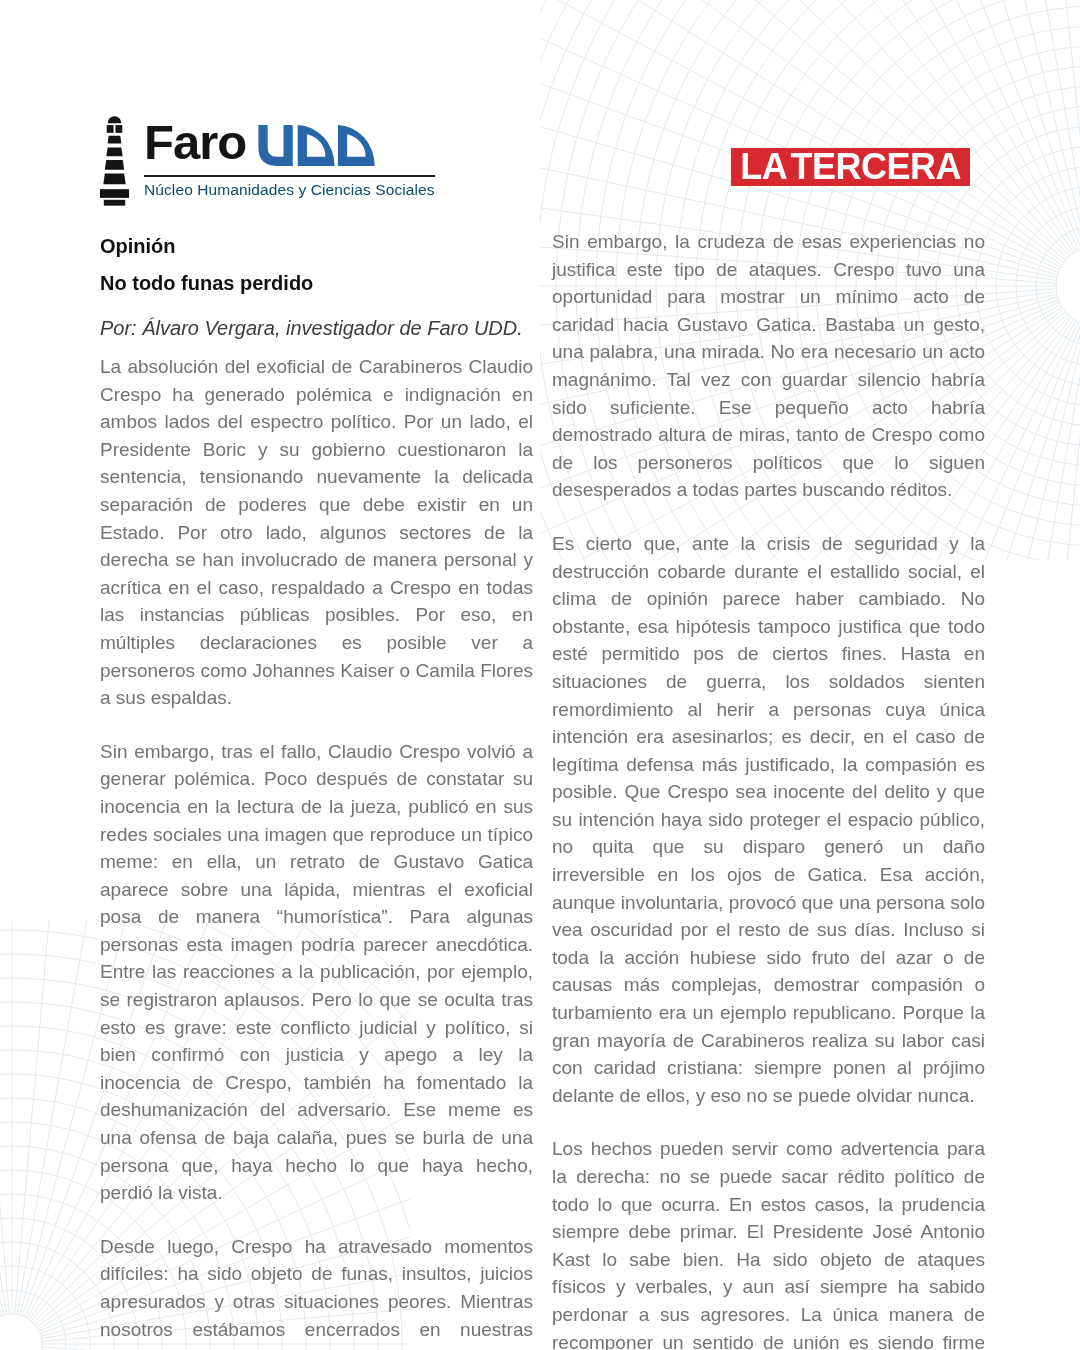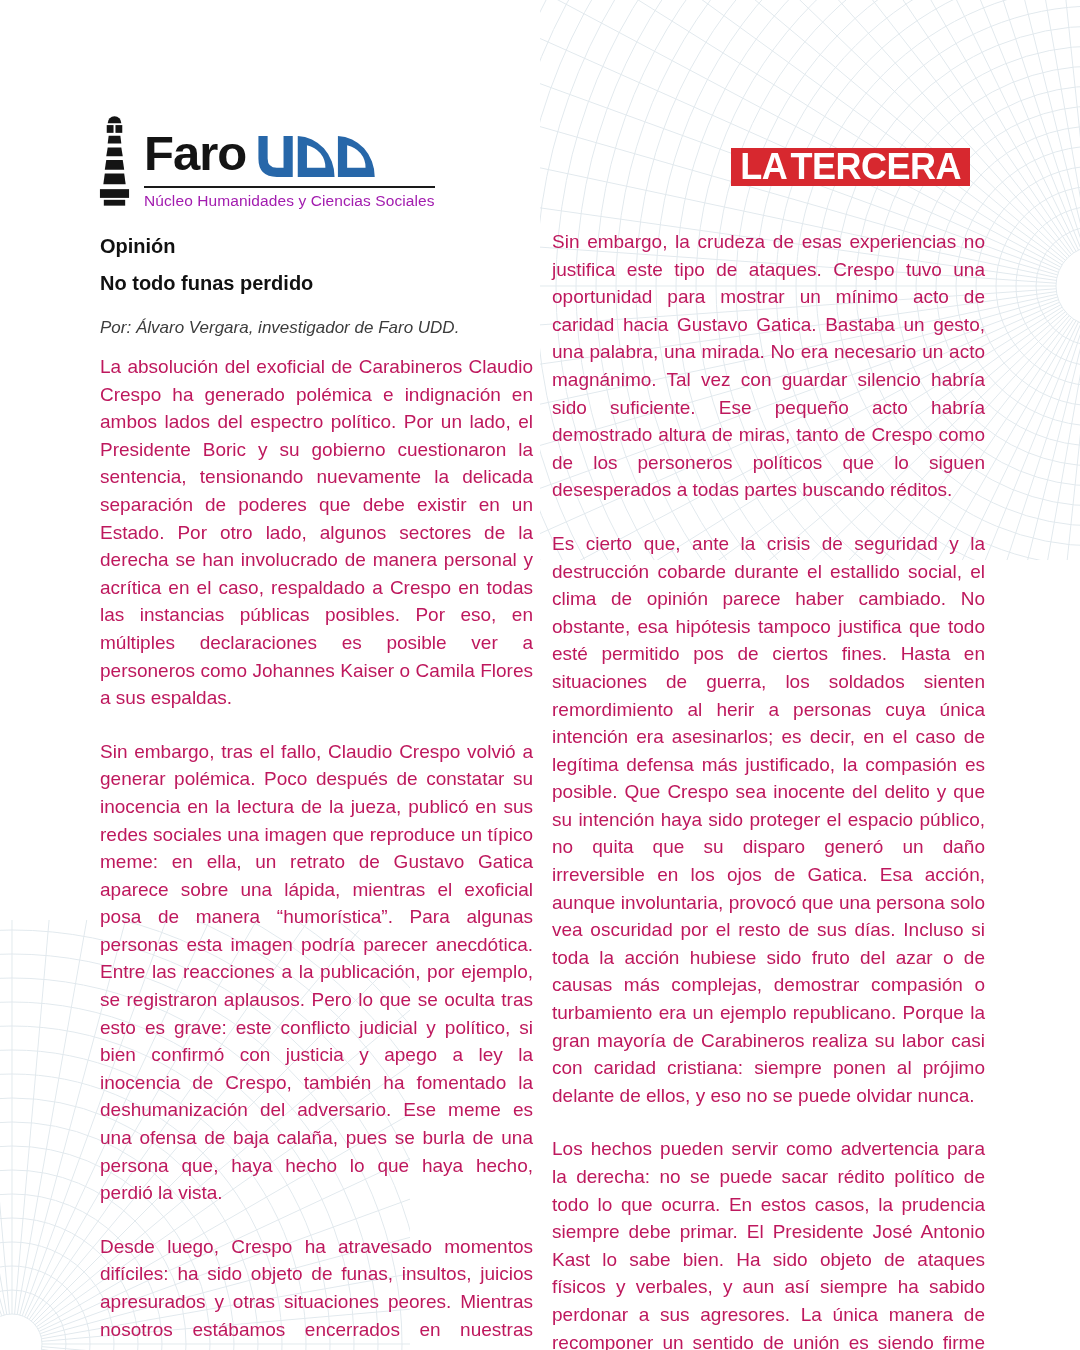--- a/index.html
+++ b/index.html
@@ -14,36 +14,36 @@
   .bg-web { position:absolute; z-index:0; pointer-events:none; }
   #web-top-right { top:0; right:0; }
   #web-bottom-left { bottom:0; left:0; }
 
   .content { position:relative; z-index:1; }
 
   
   .header { position:relative; height:228px; }
   .logo {
     position:absolute; left:98px; top:116px;
-    display:flex; align-items:flex-end; gap:13px;
+    display:flex; align-items:flex-start; gap:13px;
   }
   .logo-text { display:flex; flex-direction:column; }
   .brand-row {
     display:flex; align-items:flex-start;
     border-bottom:2px solid #1a1a1a;
     padding-bottom:5px;
   }
   .brand-faro {
     font-size:49px; font-weight:700; color:#141414;
     line-height:52px; letter-spacing:-1px;
   }
   .udd-mark { margin-left:12px; margin-top:9px; }
   .tagline {
     margin-top:4px;
-    font-size:15.5px; color:#a21caf; letter-spacing:0.1px;
+    font-size:15.5px; color:#0c4a6e; letter-spacing:0.1px;
   }
   .latercera {
     position:absolute; right:110px; top:148px;
     background:#d7282f;
     color:#ffffff;
     font-size:36px; font-weight:700;
     letter-spacing:-0.5px; word-spacing:-5px;
     padding:3px 9px 4px 9px;
     line-height:31px;
   }
@@ -54,28 +54,28 @@
     padding:0 95px 0 100px;
     align-items:flex-start;
   }
   .col { flex:1; min-width:0; }
   .kicker, .title {
     font-size:20px; font-weight:700; color:#111111;
     line-height:37px; margin:0;
   }
   .byline {
     font-style:italic;
-    font-size:17px; color:#3c3c3c;
+    font-size:20px; color:#3c3c3c;
     margin:15px 0 0 0; line-height:22px;
   }
   .byline-spacer { height:14px; }
   p.body {
     font-size:19px; line-height:27.6px;
     text-align:justify;
-    color:#be185d;
+    color:#737373;
     margin:0 0 26px 0;
   }
   p.body:last-child { margin-bottom:0; }
 </style>
 </head>
 <body>
 
 <svg id="web-top-right" class="bg-web" width="540" height="560" viewBox="0 0 540 560">
     <g fill="none" stroke="#dfe7ec" stroke-width="1" opacity="0.9">
       <circle cx="556" cy="286" r="40"></circle>

